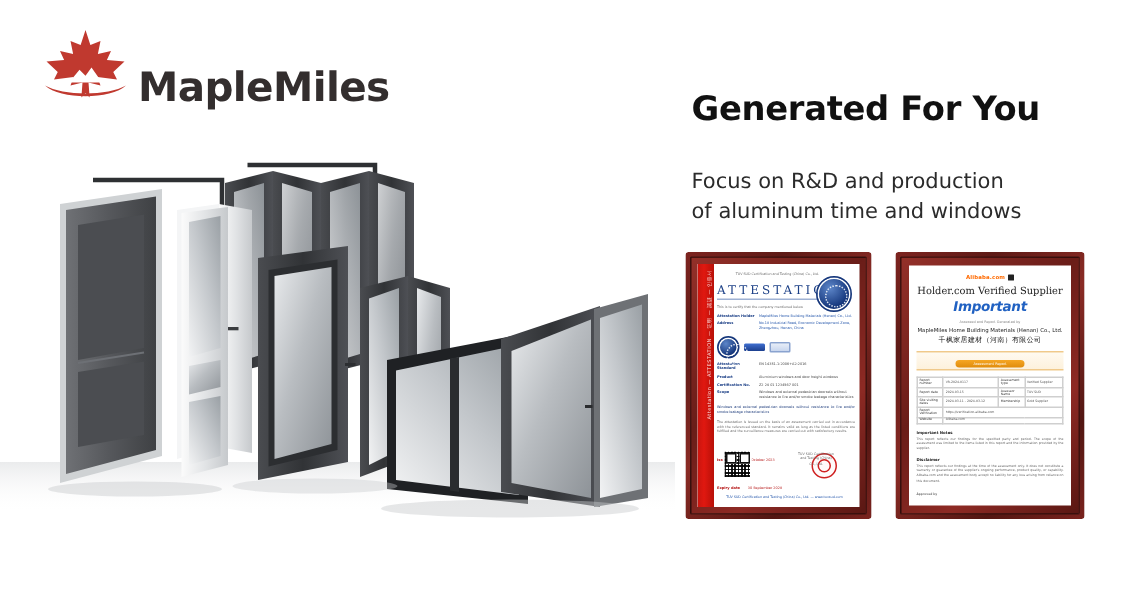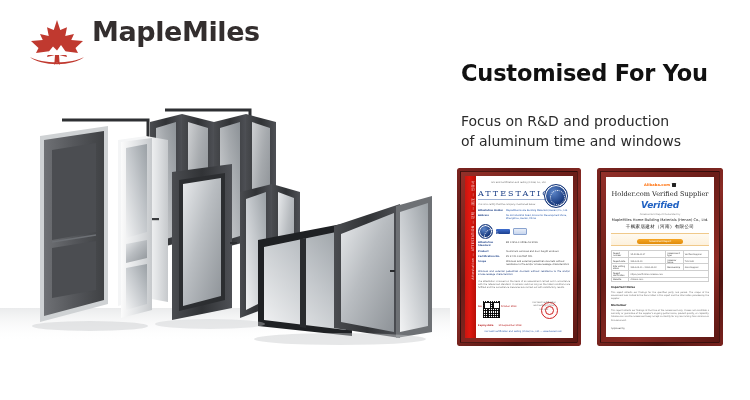--- a/index.html
+++ b/index.html
@@ -3,21 +3,21 @@
 <meta charset="utf-8">
 <style>
   html,body{margin:0;padding:0;background:#ffffff;}
   body{
     font-family:"DejaVu Sans","Liberation Sans",sans-serif;
     width:750px;height:400px;overflow:hidden;
   }
   .banner{position:relative;width:750px;height:400px;background:#ffffff;overflow:hidden;}
 
   
-  .logo-block{position:absolute;left:28px;top:18px;display:flex;align-items:flex-start;}
+  .logo-block{position:absolute;left:28px;top:18px;display:flex;align-items:flex-end;}
   .leaf-wrap{width:58px;height:54px;position:relative;flex:none;}
   .leaf-wrap svg{display:block;width:58px;height:54px;}
   .brand-text{
     margin-left:6px;font-size:27px;font-weight:bold;color:#332e2e;
     letter-spacing:-0.4px;line-height:1;white-space:nowrap;
   }
 
   
   .headline{
     position:absolute;left:461px;top:60px;
@@ -155,21 +155,21 @@
         <path fill="#c0392f" d="M58 4 L64.5 24 L78 18.5 L74.5 36 L92 32 L86.5 44 L110 46 L95 60 L100 70 L74 66.5 L78 78 L62 74 L63.5 94 L58 88 L52.5 94 L54 74 L38 78 L42 66.5 L16 70 L21 60 L6 46 L29.5 44 L24 32 L41.5 36 L38 18.5 L51.5 24 Z"></path>
 
         <path fill="#ffffff" d="M36 74 L50 57 L58 65 L66 54 L80 74 Z"></path>
 
         <path fill="#c0392f" d="M4 78 C28 92 88 92 112 78 C92 97 24 97 4 78 Z"></path>
       </svg>
     </div>
     <div class="brand-text">MapleMiles</div>
   </div>
 
-  <div class="headline">Customised For You</div>
+  <div class="headline">Generated For You</div>
   <div class="subhead">
     <div>Focus on R&amp;D and production</div>
     <div>of aluminum time and windows</div>
   </div>
 
   <div class="product">
     <svg viewBox="0 0 450 260" xmlns="http://www.w3.org/2000/svg">
       <defs>
         <linearGradient id="gDarkPanel" x1="0" y1="0" x2="1" y2="0">
           <stop offset="0" stop-color="#6f7175"></stop>
@@ -354,21 +354,21 @@
     <div class="cert-frame"></div>
     <div class="cert-bevel"></div>
     <div class="cert-paper" style="left:9px;top:9px;right:9px;bottom:9px;padding:0 5px;">
 
       <div class="ali-top">
         <span class="ali-logo">Alibaba.com</span>
         <span class="ali-sq"></span>
       </div>
 
       <div class="ali-title">Holder.com Verified Supplier</div>
-      <div class="ali-verified">Verified</div>
+      <div class="ali-verified">Important</div>
 
       <div class="ali-sub">Assessed and Report Generated by</div>
       <div class="ali-company">MapleMiles Home Building Materials (Henan) Co., Ltd.</div>
       <div class="ali-cn">千枫家居建材（河南）有限公司</div>
 
       <div class="ali-pill-wrap">
         <div class="ali-pill">Assessment Report</div>
       </div>
 
       <table class="ali-table">

